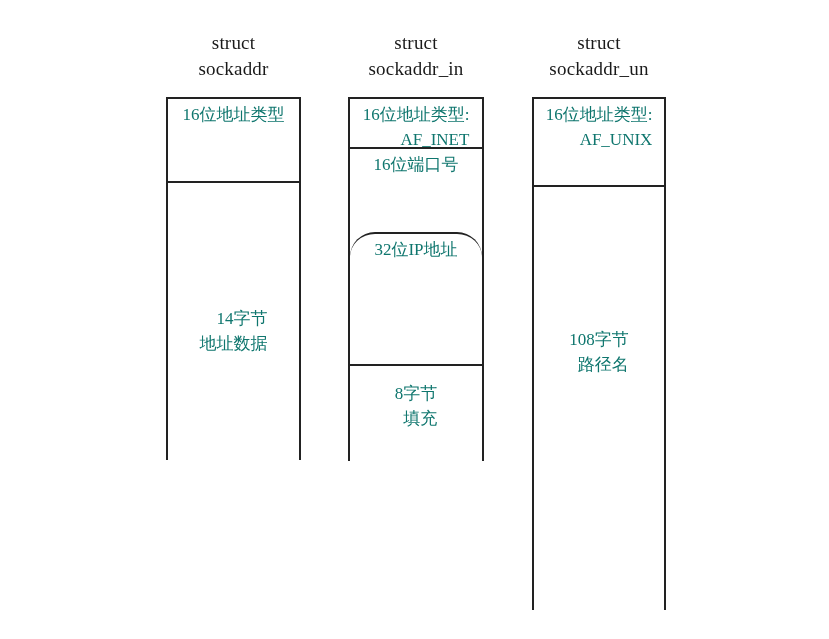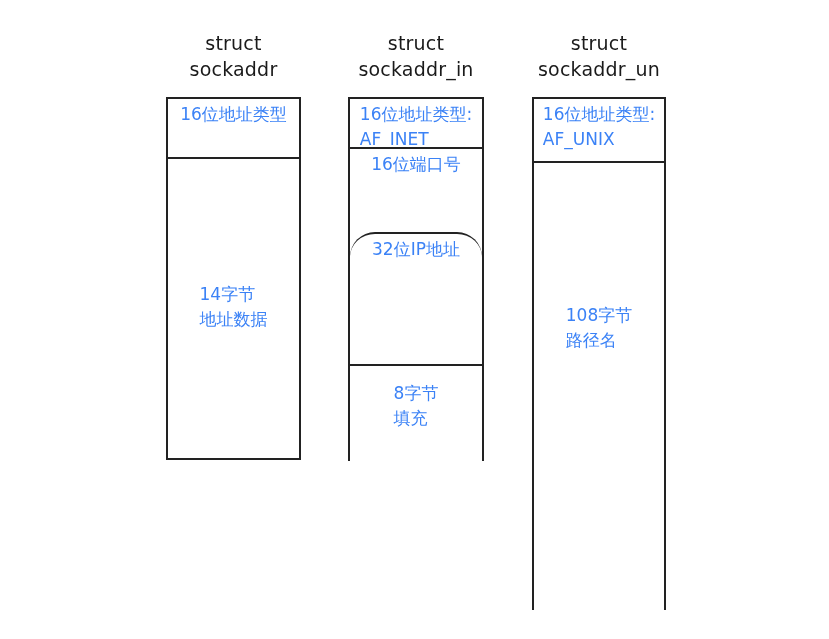--- a/index.html
+++ b/index.html
@@ -15,20 +15,21 @@
     color: #1a1a1a;
     overflow: hidden;
   }
 
   .diagram {
     position: absolute;
     left: 0;
     top: 0;
     width: 829px;
     height: 639px;
+    font-family: Liberation Serif, serif;
   }
 
   
   .struct-col {
     position: absolute;
   }
 
   .struct-title {
     text-align: center;
     font-size: 19px;
@@ -57,31 +58,32 @@
   .field + .field {
     border-top: 2.5px solid #222222;
   }
   .field.divided {
     border-top: 2.5px solid #222222;
   }
 
   .field-label {
     font-size: 17px;
     line-height: 25px;
-    text-align: left;
+    text-align: right;
     white-space: pre-line;
-    color: #3b82f6;
+    color: #0f766e;
     padding: 0 4px;
   }
 
   .align-top .field-label {
     margin-top: 3px;
   }
   .align-center {
     align-items: center;
+    margin-top: 24px;
   }
   .align-center .field-label {
     margin-bottom: 2px;
   }
 </style>
 </head>
 <body>
 
 <div class="diagram">
 

